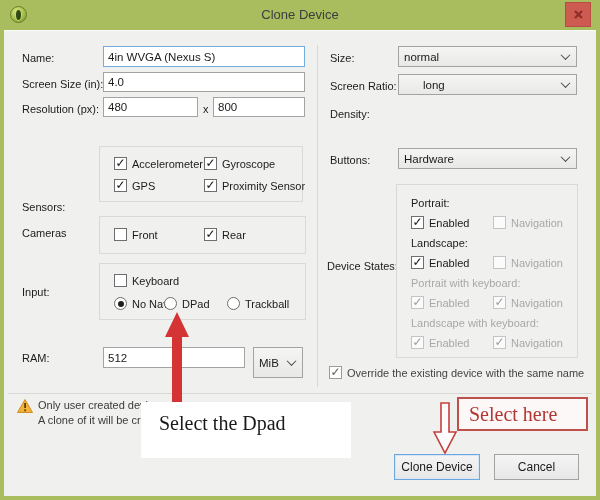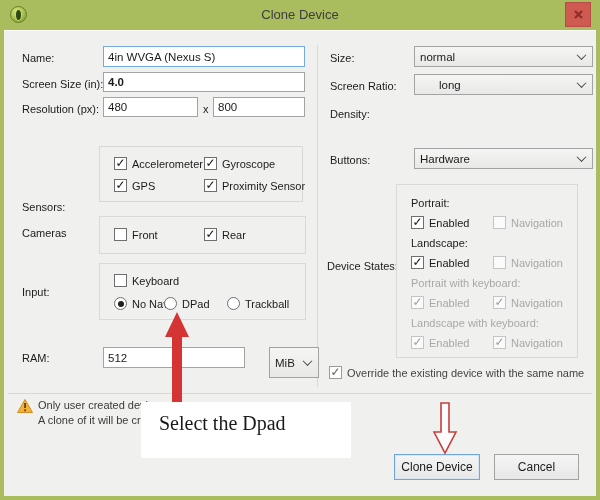--- a/index.html
+++ b/index.html
@@ -35,21 +35,21 @@
   .cb.disabled{border-color:#c4c4c4;background:#fbfbfb;cursor:default;}
   .cb.disabled.checked::before{color:#9d9d9d;}
   .cb.soft{border-color:#9b9b9b;}
   .cb.soft.checked::before{color:#5f5f5f;}
   .radio{width:13px;height:13px;border:1px solid #6e6e6e;border-radius:50%;background:#fff;box-sizing:border-box;
     display:inline-flex;align-items:center;justify-content:center;flex:none;cursor:pointer;}
   .radio.selected::before{content:"";width:6px;height:6px;border-radius:50%;background:#1f1f1f;}
   
   .combo{position:absolute;border:1px solid #a3a3a3;background:linear-gradient(#f5f5f3,#e8e8e6);
     box-sizing:border-box;display:flex;align-items:center;justify-content:space-between;
-    padding:0 7px 0 5px;cursor:pointer;margin-left:16px;}
+    padding:0 7px 0 5px;cursor:pointer;}
   .combo .val{font-size:11.5px;}
   .chev{width:6px;height:6px;border:solid #4a4a4a;border-width:0 0 1.5px 1.5px;
     transform:rotate(-45deg) translate(1px,-1px);flex:none;}
   
   .btn{position:absolute;border:1px solid #a3a3a3;background:linear-gradient(#f5f5f5,#e7e7e7);
     font-family:"Liberation Sans",sans-serif;font-size:12px;color:#1b1b1b;box-sizing:border-box;
     display:flex;align-items:center;justify-content:center;cursor:pointer;}
   .btn.primary{border-color:#6fa7dc;box-shadow:inset 0 0 0 1px #d6e6f7;}
   
   .serif{font-family:"Liberation Serif","DejaVu Serif",serif;}
@@ -78,21 +78,21 @@
 
   <div class="dialog">
     <div class="vline" style="left:313px;top:14px;height:342px;"></div>
     <div class="hline" style="left:4px;top:362px;width:584px;"></div>
   </div>
 
   <div class="a lbl" style="left:22px;top:52px;">Name:</div>
   <input class="tin focus" style="left: 103px; top: 46px; width: 202px; height: 21px;" value="4in WVGA (Nexus S)">
 
   <div class="a lbl" style="left:22px;top:78px;">Screen Size (in):</div>
-  <input class="tin" style="left: 103px; top: 72px; width: 202px; height: 20px; font-weight: bold;" value="4.0">
+  <input class="tin" style="left: 103px; top: 72px; width: 202px; height: 20px;" value="4.0">
 
   <div class="a lbl" style="left:22px;top:103px;">Resolution (px):</div>
   <input class="tin" style="left: 103px; top: 97px; width: 95px; height: 20px;" value="480">
   <div class="a lbl" style="left:203px;top:103px;">x</div>
   <input class="tin" style="left: 213px; top: 97px; width: 92px; height: 20px;" value="800">
 
   <div class="a lbl" style="left:22px;top:162px;margin-top:39px;">Sensors:</div>
   <div class="gbox" style="left:99px;top:146px;width:204px;height:56px;">
     <div class="cbrow a" style="left:14px;top:10px;">
       <span class="cb checked"></span>
@@ -232,20 +232,23 @@
   <span class="arrow" style="left:163px;top:312px;">
     <svg width="28" height="91" viewBox="0 0 28 91">
       <polygon points="14,0 26,25 19,25 19,91 9,91 9,25 2,25" fill="#d43434"></polygon>
     </svg>
   </span>
 
   <div class="overlay-white" style="left:141px;top:402px;width:210px;height:56px;">
     <div class="serif" style="margin:10px 0 0 18px;font-size:20px;color:#1a1a1a;">Select the Dpad</div>
   </div>
 
+  <div class="select-here serif" style="left:457px;top:397px;width:131px;height:34px;">
+    <span>Select here</span>
+  </div>
 
   <span class="arrow" style="left:432px;top:402px;">
     <svg width="26" height="53" viewBox="0 0 26 53">
       <polygon points="9,1 17,1 17,30 24,30 13,51 2,30 9,30" fill="#fdfbfb" stroke="#c4403c" stroke-width="1.6"></polygon>
     </svg>
   </span>
 
   <button class="btn primary" style="left:394px;top:454px;width:86px;height:26px;">Clone Device</button>
   <button class="btn" style="left:494px;top:454px;width:85px;height:26px;">Cancel</button>
 

